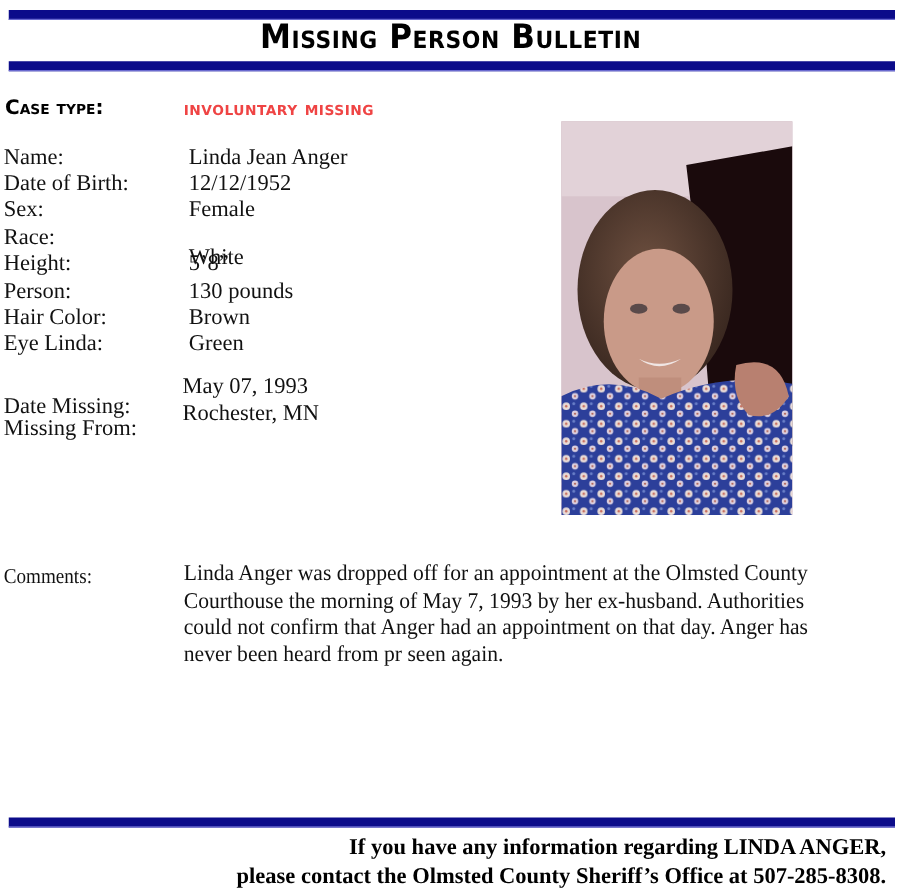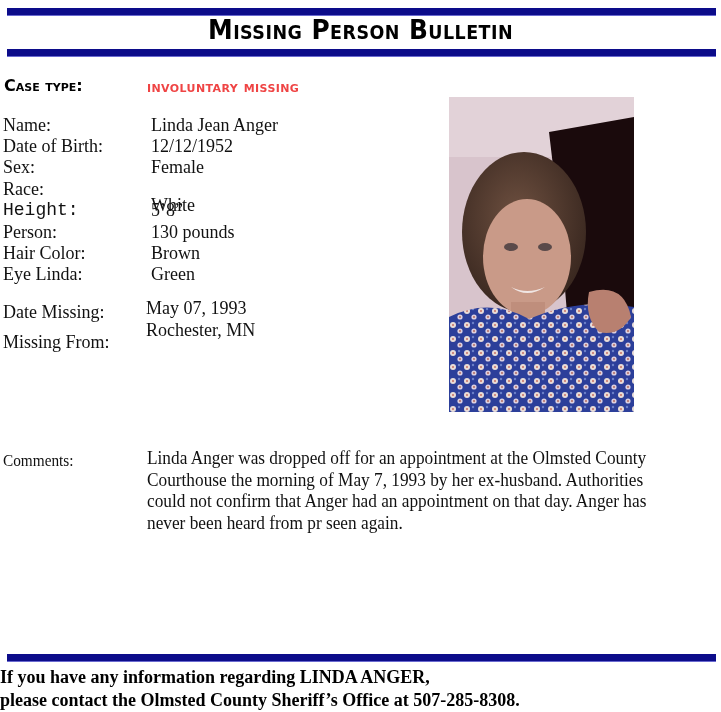--- a/index.html
+++ b/index.html
@@ -11,21 +11,21 @@
   .casetype { position: absolute; top: 76px; left: 4px; font-family: "DejaVu Sans", sans-serif; font-weight: bold;
     font-variant: small-caps; font-size: 16px; color: #000; text-align: center; }
   .casetype-val { position: absolute; top: 78px; left: 147px; font-family: "DejaVu Sans", sans-serif; font-weight: bold;
     font-variant: small-caps; font-size: 15px; letter-spacing: 0.4px; color: #ef4444; }
   .field { position: absolute; left: 3px; font-size: 18px; line-height: 21px; }
   .fval { position: absolute; font-size: 18px; line-height: 21px; }
   .photo { position: absolute; left: 449px; top: 97px; width: 185px; height: 315px; overflow: hidden;
     background: #d9c6cf; }
   .comments-label { position: absolute; left: 3px; top: 451px; font-size: 17px; transform: scaleX(0.9); transform-origin: left; }
   .comments { position: absolute; left: 147px; top: 448px; width: 560px; font-size: 18px; line-height: 21.5px; transform: scaleX(0.96); transform-origin: left; }
-  .footer { position: absolute; left: 0; width: 709px; text-align: left; font-weight: bold; font-size: 18px; line-height: 24px; color: #000; }
+  .footer { position: absolute; left: 0; width: 709px; text-align: right; font-weight: bold; font-size: 18px; line-height: 24px; color: #000; }
 </style>
 </head>
 <body>
 
 <div class="bar" style="top:8px;"></div>
 <div class="title">Missing Person Bulletin</div>
 <div class="bar" style="top:49px;"></div>
 
 <div class="casetype">Case type:</div>
 <div class="casetype-val">involuntary missing</div>
@@ -36,33 +36,33 @@
 
   <div class="field" style="top:136px;">Date of Birth:</div>
   <div class="fval" style="top:136px; left:151px;">12/12/1952</div>
 
   <div class="field" style="top:157px;">Sex:</div>
   <div class="fval" style="top:157px; left:151px;">Female</div>
 
   <div class="field" style="top:179px;">Race:</div>
   <div class="fval" style="top:179px; left:151px;margin-top:16px;">White</div>
 
-  <div class="field" style="top:200px;font-family:Liberation Mono, monospace;">Height:</div>
+  <div class="field" style="top:200px;">Height:</div>
   <div class="fval" style="top:200px; left:151px;">5’8”</div>
 
   <div class="field" style="top:222px;">Person:</div>
   <div class="fval" style="top:222px; left:151px;">130 pounds</div>
 
   <div class="field" style="top:243px;">Hair Color:</div>
   <div class="fval" style="top:243px; left:151px;">Brown</div>
 
   <div class="field" style="top:264px;">Eye Linda:</div>
   <div class="fval" style="top:264px; left:151px;">Green</div>
 
-  <div class="field" style="top:302px;text-align:center;">Date Missing:</div>
+  <div class="field" style="top:314px;text-align:center;">Date Missing:</div>
   <div class="fval" style="top:298px; left:146px;">May 07, 1993</div>
 
   <div class="field" style="top:332px;">Missing From:</div>
   <div class="fval" style="top:320px; left:146px;">Rochester, MN</div>
 </div>
 
 <div class="photo" aria-label="photo of Linda Jean Anger, smiling woman with curly brown hair in blue floral blouse">
   <svg width="185" height="315" viewBox="0 0 185 315">
     <defs>
       <pattern id="floral" width="14" height="14" patternUnits="userSpaceOnUse">

